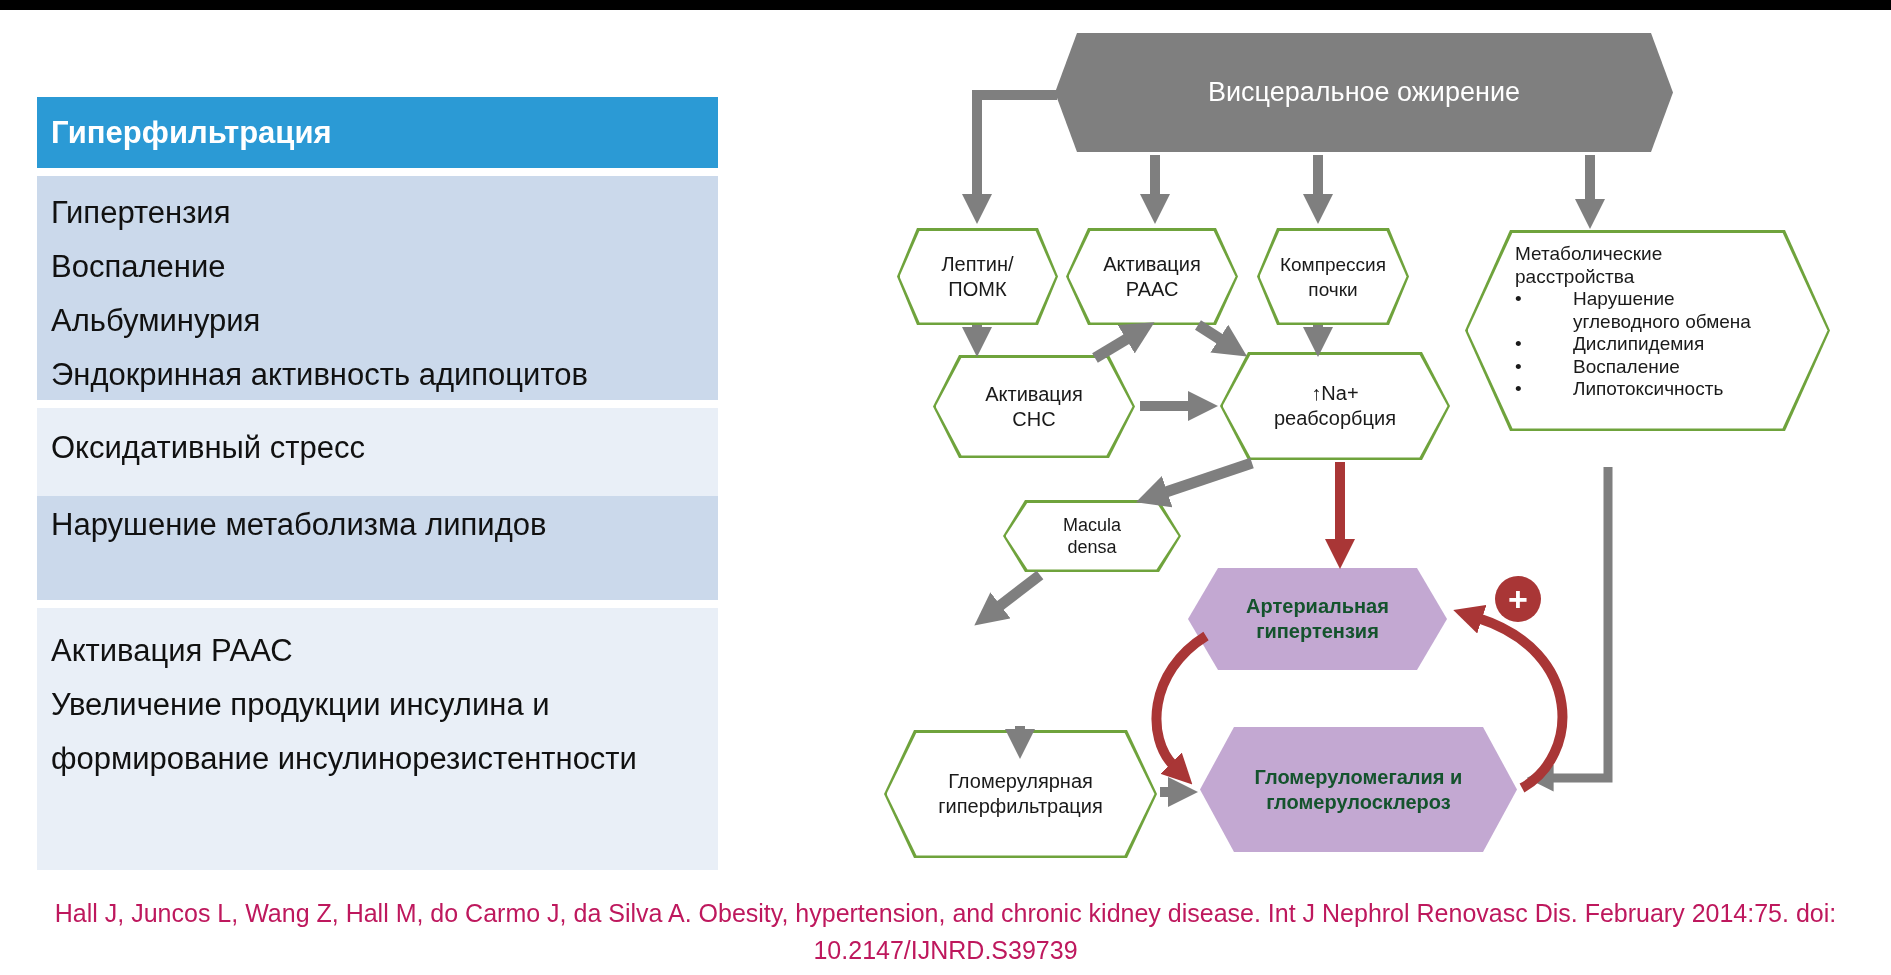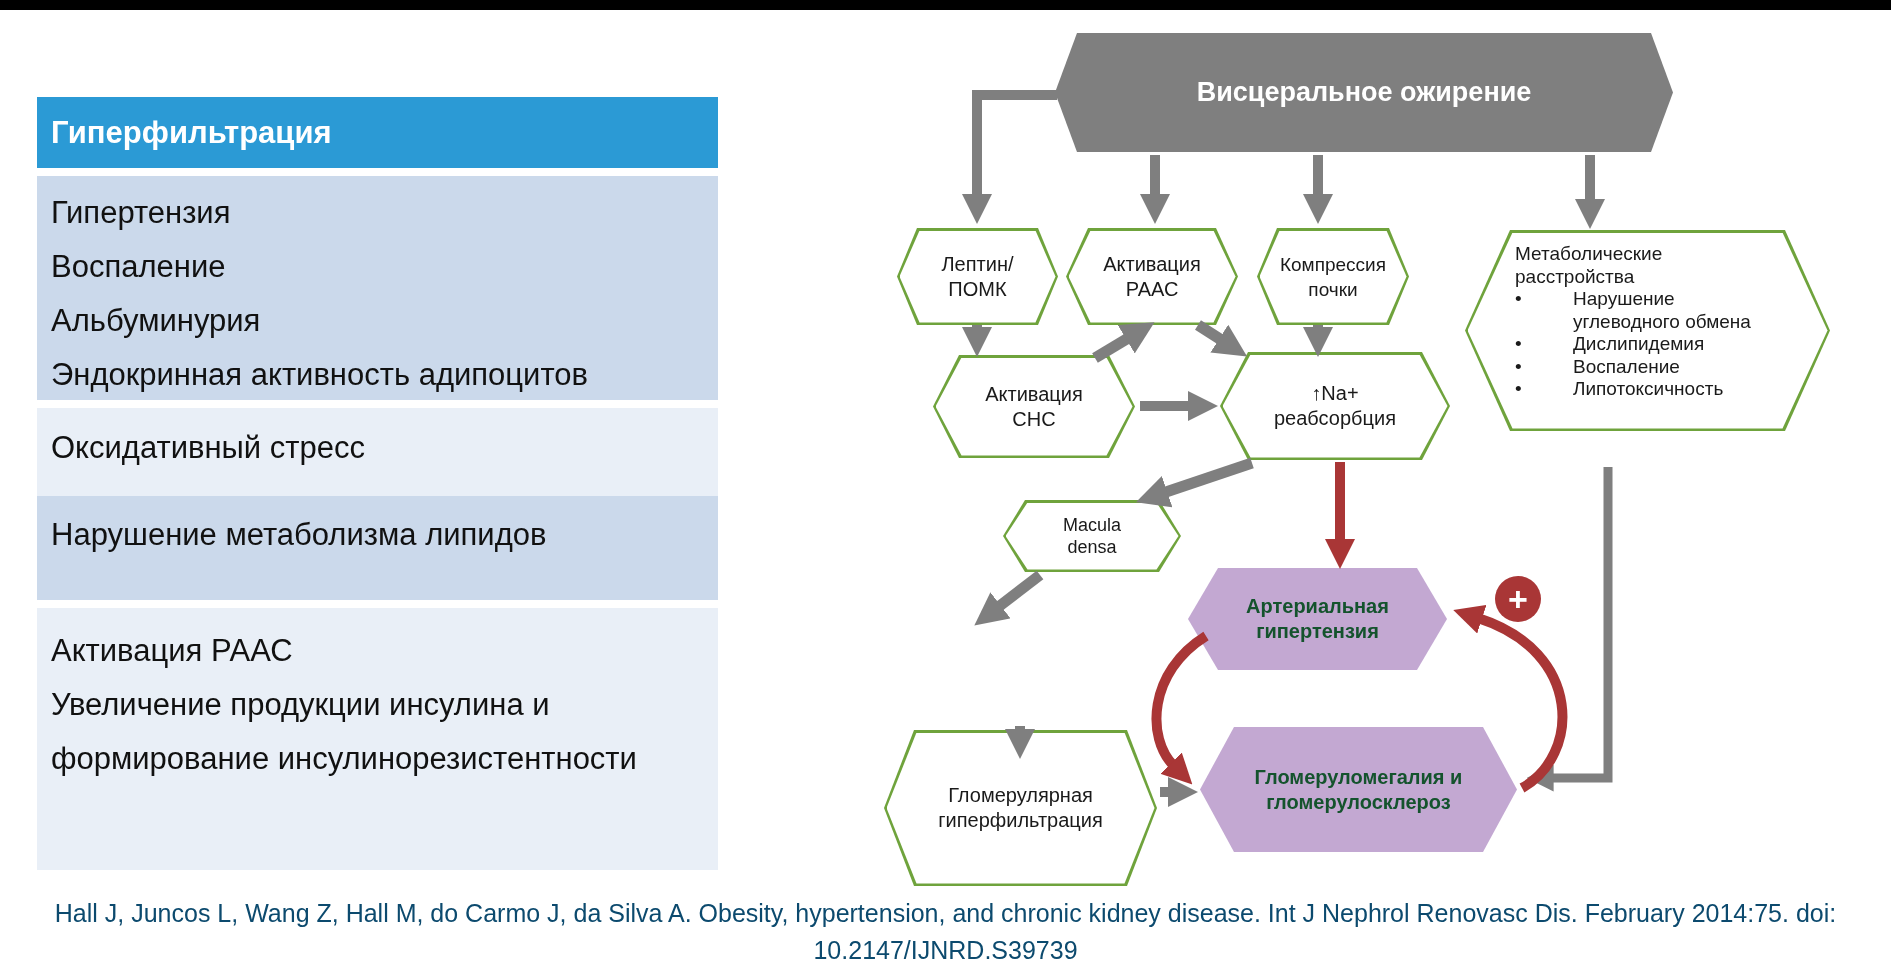--- a/index.html
+++ b/index.html
@@ -11,56 +11,56 @@
   
   .trow{left:37px;width:681px;white-space:pre-line;font-size:31px;line-height:54px;
         box-sizing:border-box;padding:10px 0 0 14px;color:#111;}
   #t-header{left:37px;top:97px;width:681px;height:71px;background:#2B9AD5;color:#fff;
             font-size:31px;font-weight:bold;display:flex;align-items:center;
             box-sizing:border-box;padding-left:14px;}
   .row-a{background:#CBD9EB;}
   .row-b{background:#E9EFF7;}
   #t-r0{top:176px;height:224px;}
   #t-r1{top:408px;height:96px;padding-top:13px;}
-  #t-r2{top:496px;height:104px;padding-top:12px;}
+  #t-r2{top:496px;height:104px;padding-top:2px;}
   #t-r3{top:608px;height:262px;padding-top:16px;}
 
   
   .hex{position:absolute;}
   .hex .shape{position:absolute;inset:0;
      clip-path:polygon(0 50%, var(--s) 0, calc(100% - var(--s)) 0, 100% 50%,
                        calc(100% - var(--s)) 100%, var(--s) 100%);}
   .hex .inner{position:absolute;inset:2.5px;background:#fff;
      clip-path:polygon(0 50%, var(--s) 0, calc(100% - var(--s)) 0, 100% 50%,
                        calc(100% - var(--s)) 100%, var(--s) 100%);}
   .hex .lbl{position:absolute;inset:0;display:flex;align-items:center;justify-content:center;
      text-align:center;white-space:pre-line;font-size:20px;line-height:25px;}
   .green .shape{background:#6FA33C;}
   .purple .shape{background:#C3A8D2;}
   .purple .lbl{color:#14532d;font-weight:bold;}
   .gray .shape{background:#7F7F7F;}
-  #banner .lbl{color:#fff;font-weight:bold;font-size:27px;}
+  #banner .lbl{color:#fff;font-weight:normal;font-size:27px;}
 
   #n-metabolic .content{position:absolute;left:50px;top:13px;right:36px;
      font-size:19px;line-height:22.5px;text-align:left;}
   #n-metabolic .title{white-space:pre-line;}
   #n-metabolic .bl{display:flex;}
   #n-metabolic .dot{width:58px;flex:none;}
   #n-metabolic .btxt{width:178px;}
 
   #plus-badge{left:1495px;top:576px;width:46px;height:46px;border-radius:50%;
      background:#A93636;color:#fff;display:flex;align-items:center;justify-content:center;
      font-size:34px;font-weight:bold;line-height:46px;}
 
   #arrows{position:absolute;left:0;top:0;z-index:6;pointer-events:none;}
   .hex{z-index:3;} #plus-badge{z-index:7;}
 
   
   #citation{left:0;top:895px;width:1891px;text-align:center;font-size:25px;
-            line-height:37px;color:#0c4a6e;}
+            line-height:37px;color:#be185d;}
 </style>
 </head>
 <body>
 
 <div id="stage">
   <div id="topbar" class="abs"></div>
 
   <div id="t-header" class="abs">Гиперфильтрация</div>
   <div id="t-r0" class="abs trow row-a">Гипертензия
 Воспаление
@@ -138,21 +138,21 @@
   </div>
 
   <div class="hex green" style="--s:22px;left:1003px;top:500px;width:178px;height:72px;">
     <div class="shape"></div>
       <div class="inner"></div>
     <div class="lbl" style="font-size:18px;line-height:22px;">Macula
 densa</div>
   </div>
 
 
-  <div class="hex green" style="--s:30px;left:884px;top:730px;width:273px;height:156px;">
+  <div class="hex green" style="--s:30px;left:884px;top:730px;width:273px;height:128px;">
     <div class="shape"></div>
       <div class="inner"></div>
     <div class="lbl">Гломерулярная
 гиперфильтрация</div>
   </div>
 
   <div class="hex purple" style="--s:30px;left:1188px;top:568px;width:259px;height:102px;">
     <div class="shape"></div>
     <div class="lbl">Артериальная
 гипертензия</div>

